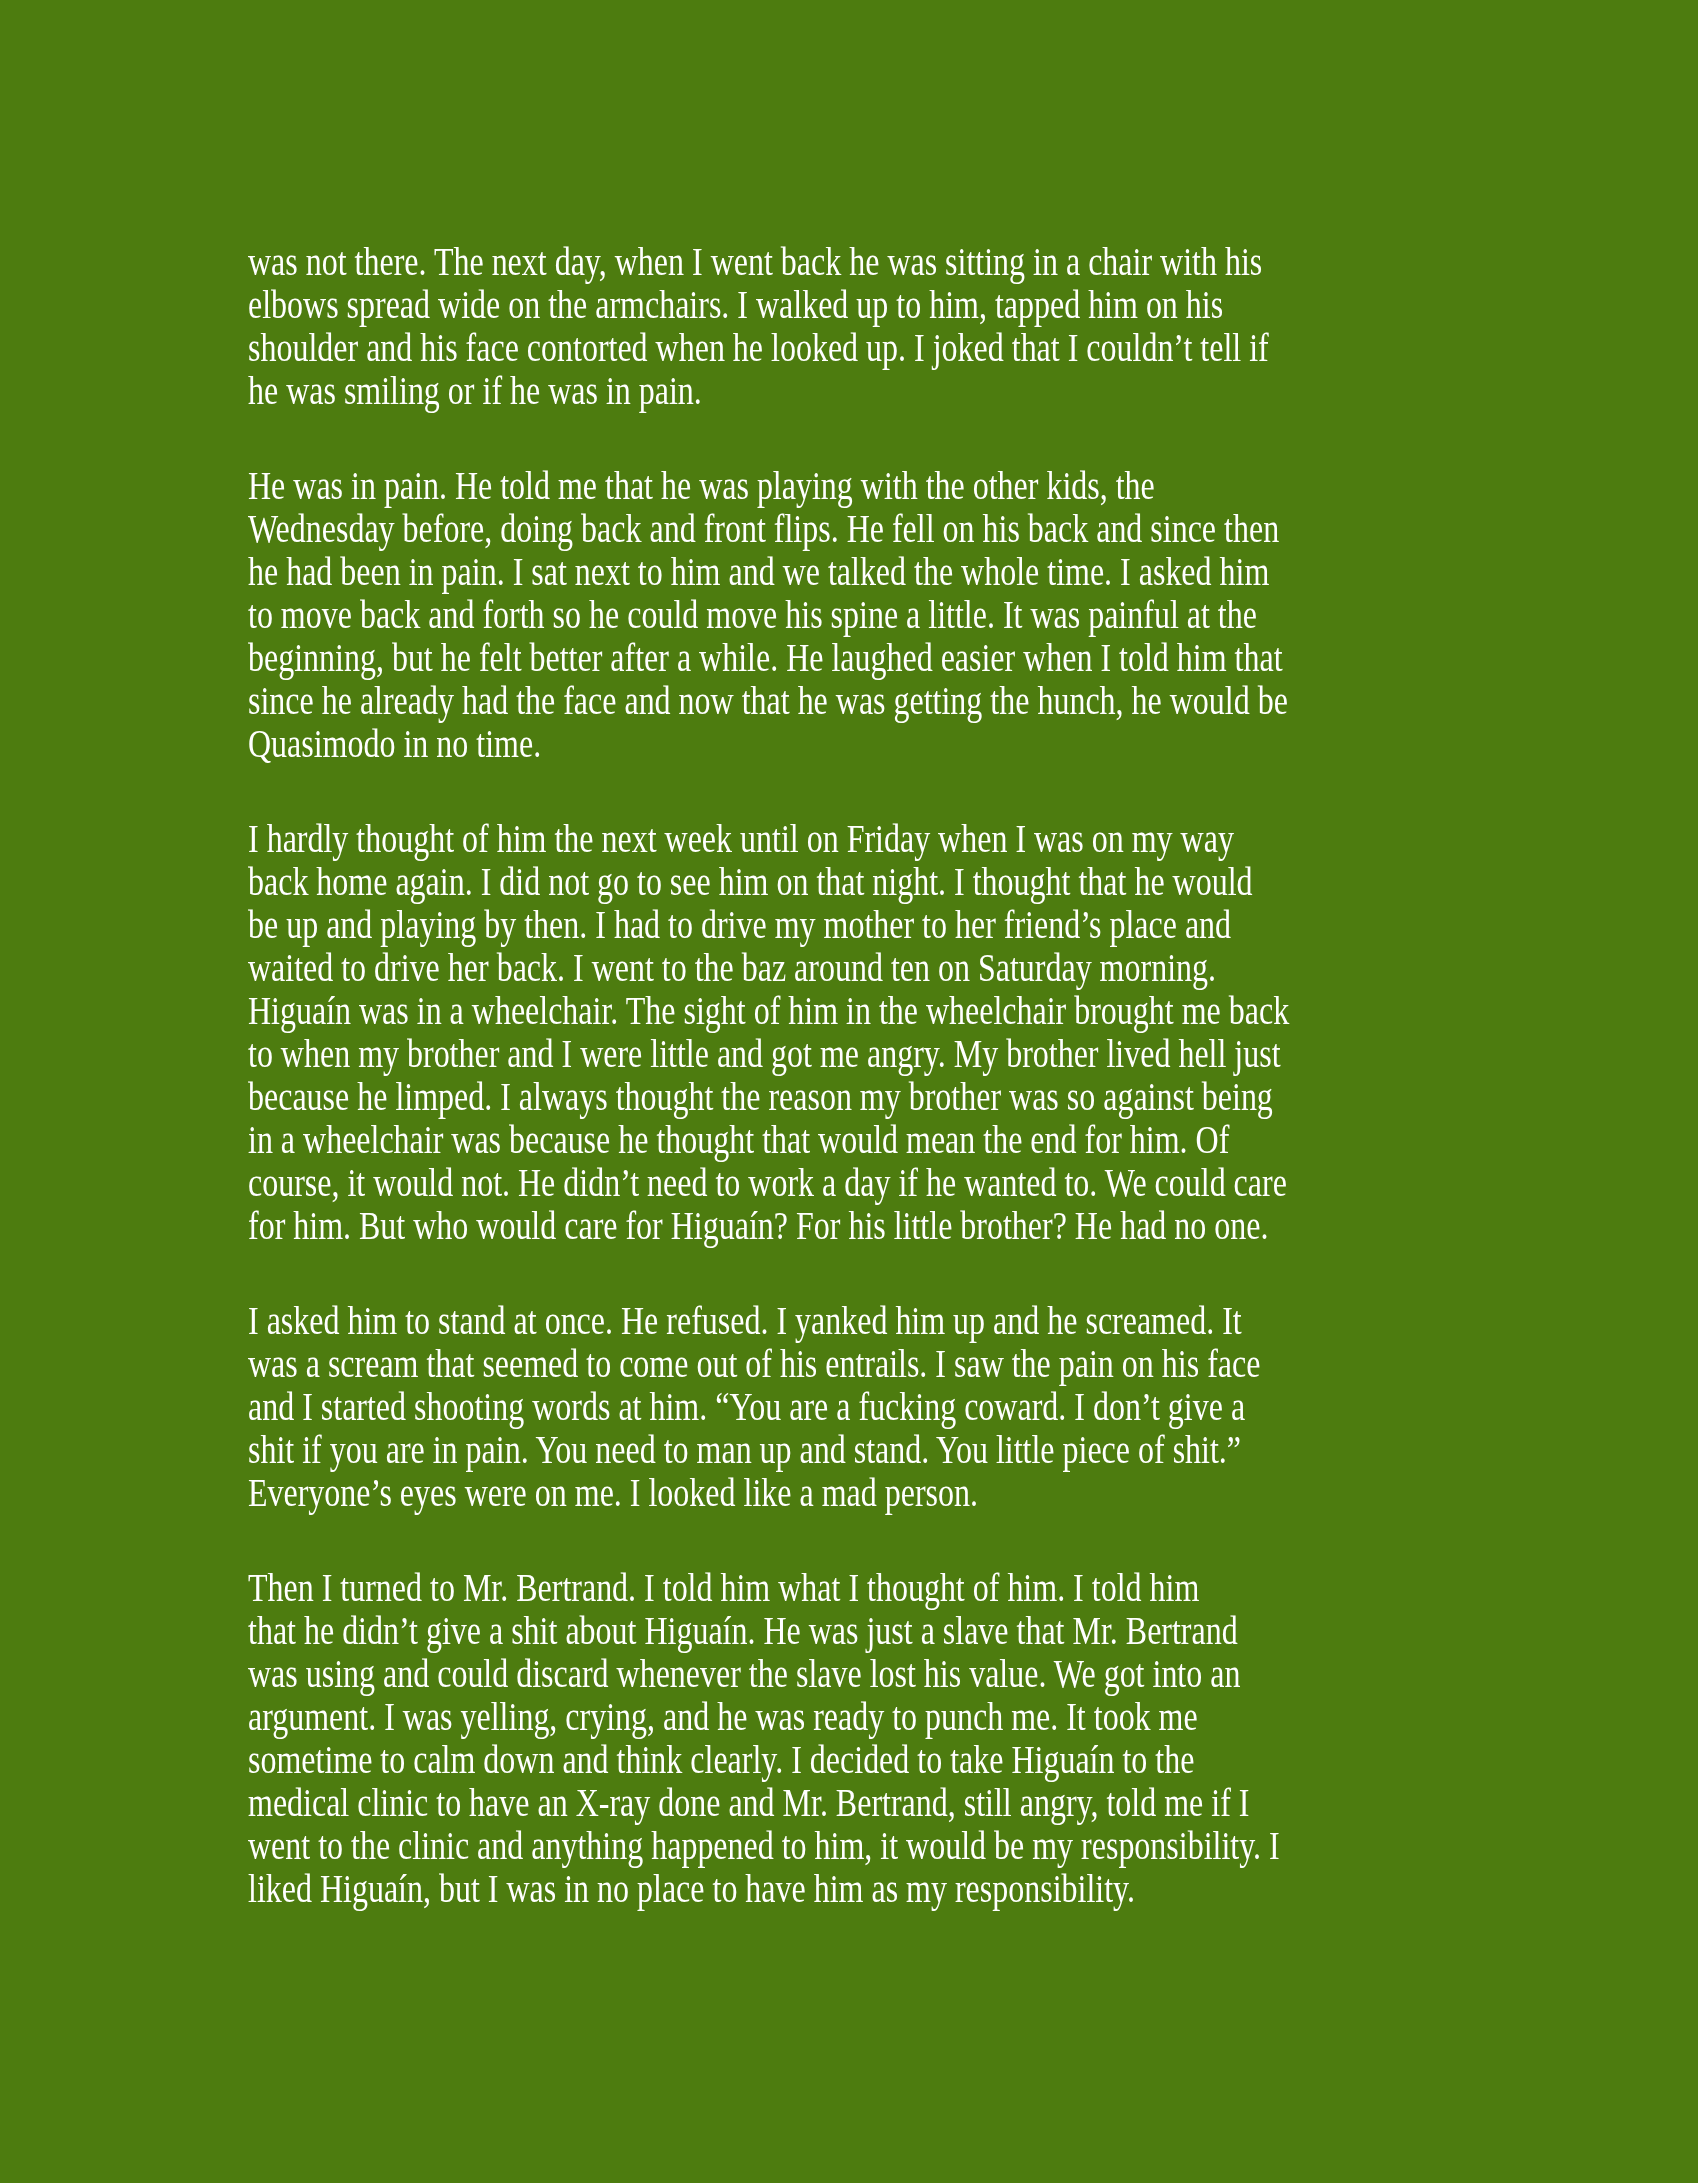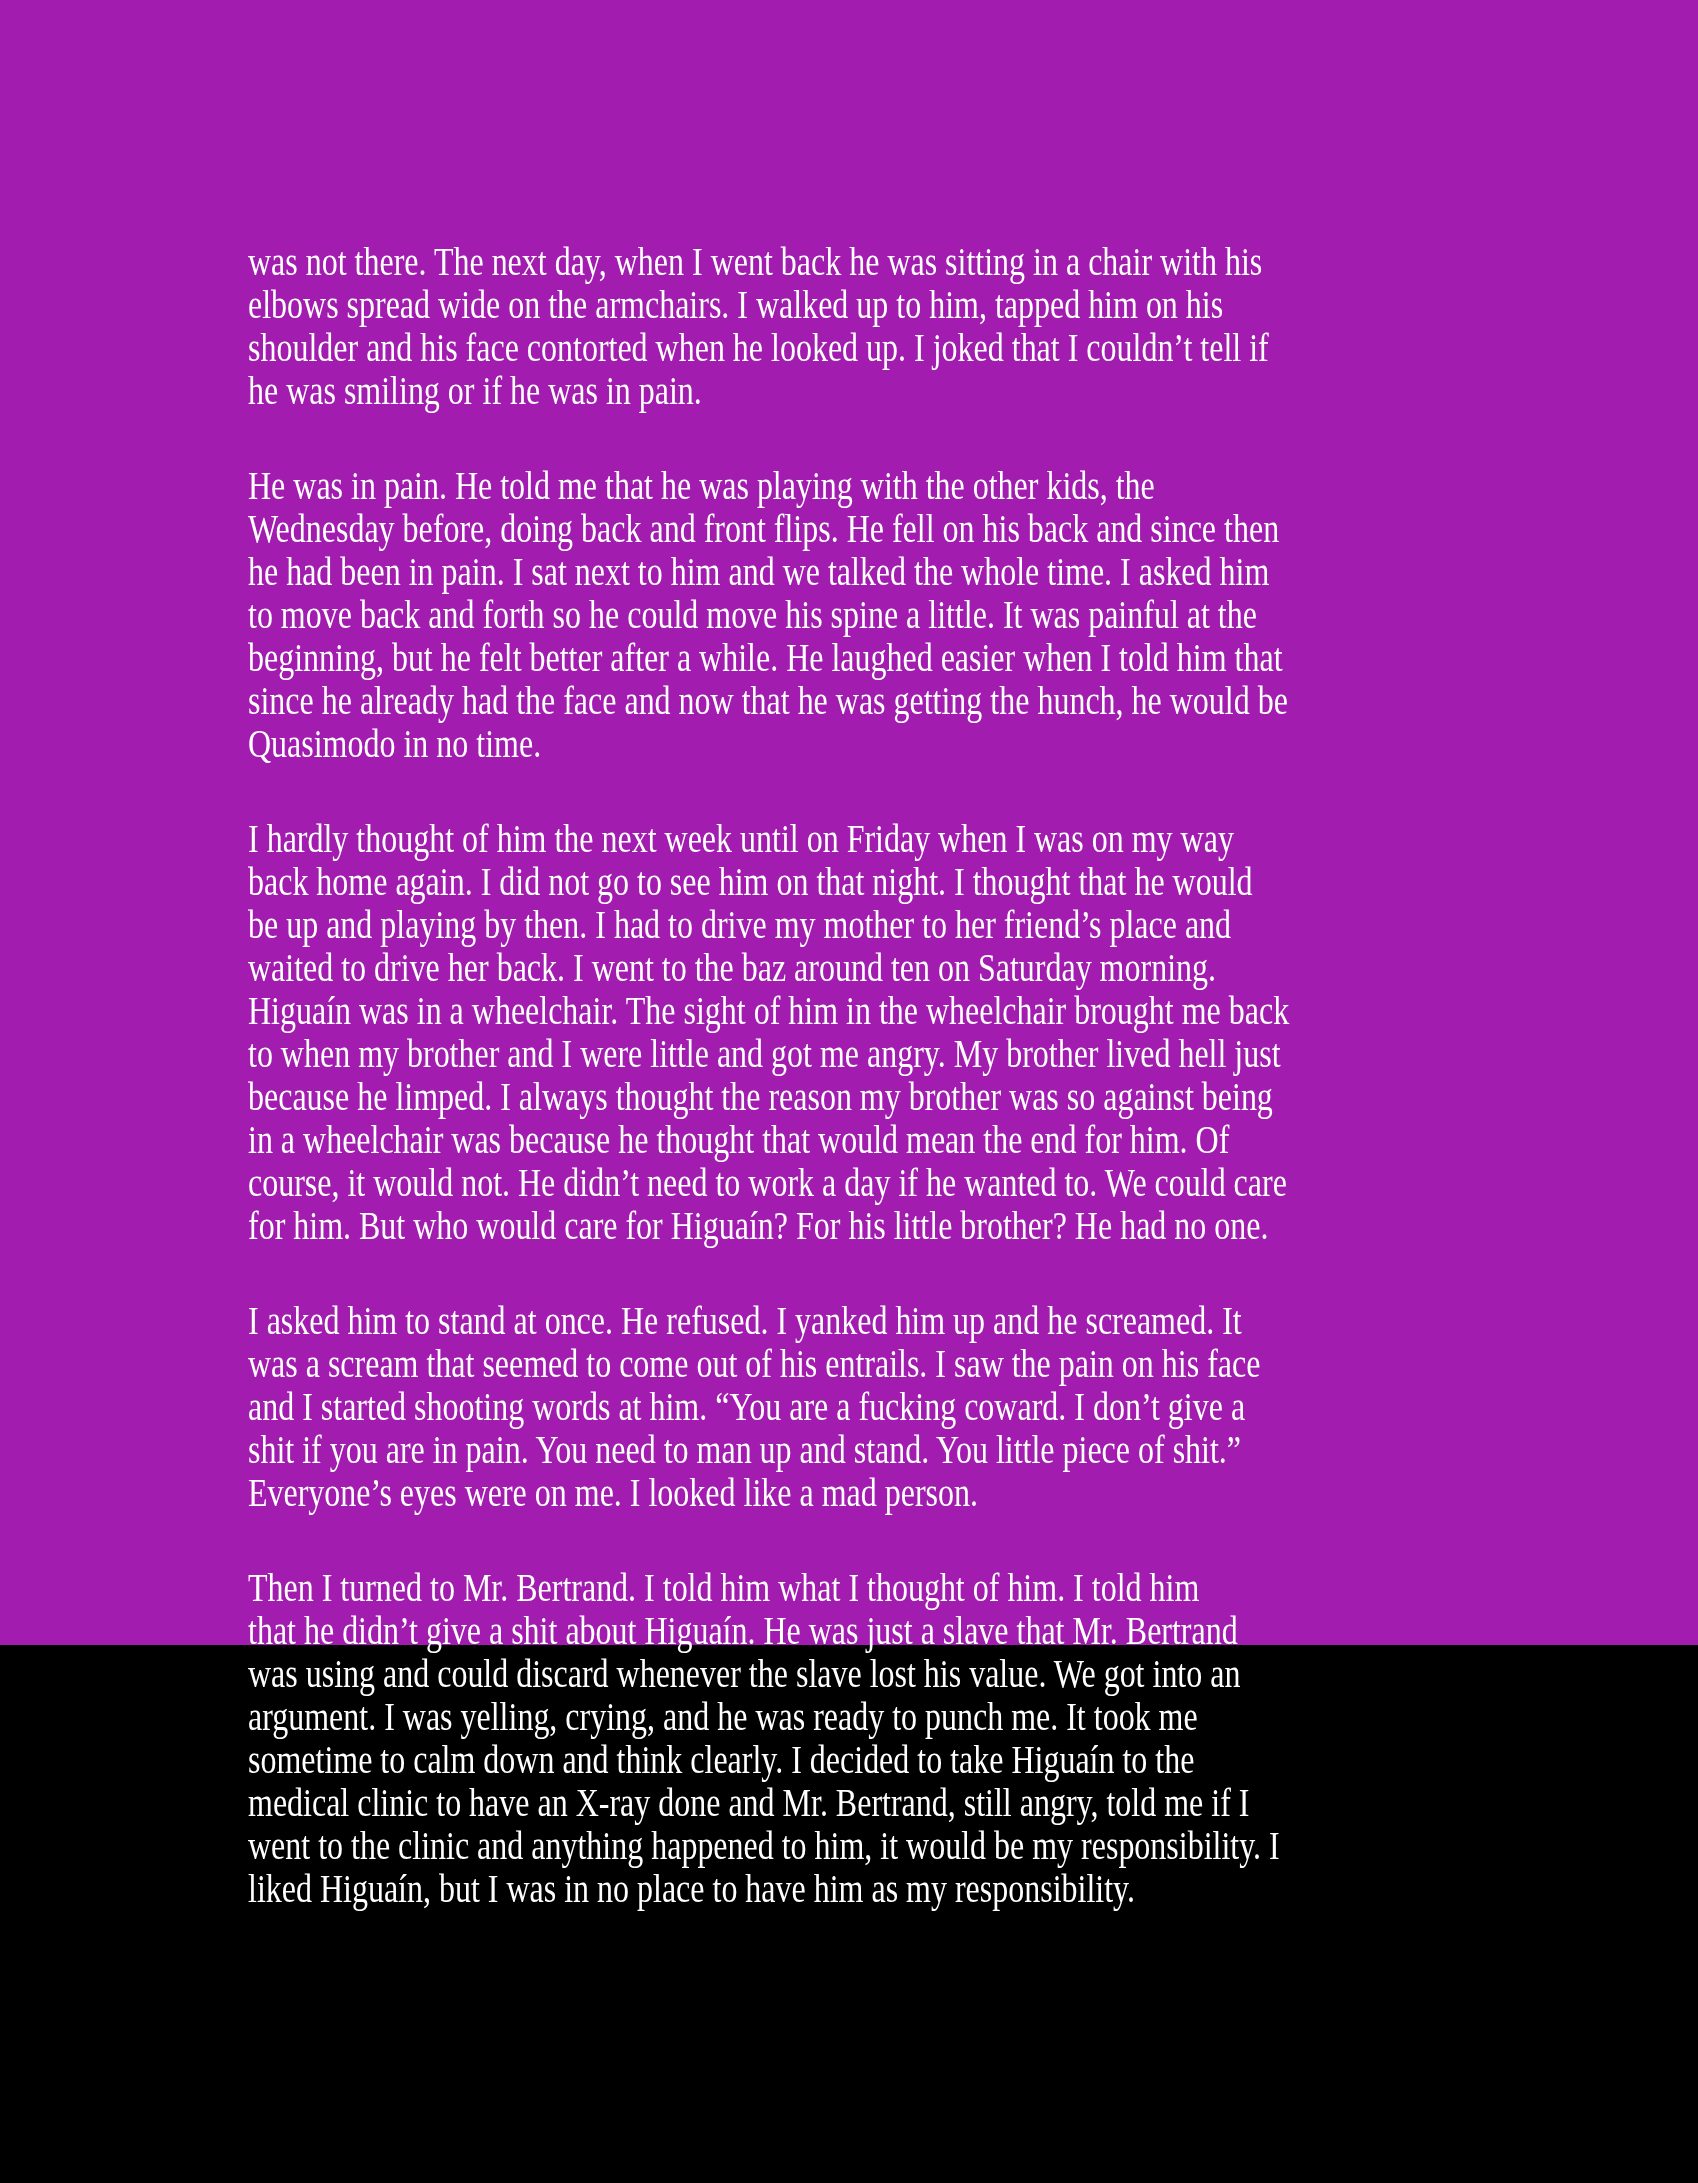--- a/index.html
+++ b/index.html
@@ -6,22 +6,22 @@
     margin: 0;
     padding: 0;
     width: 1698px;
     height: 2183px;
     background: #000000;
     overflow: hidden;
   }
   .page {
     position: relative;
     width: 1698px;
-    height: 1645px;
-    background: #a21caf;
+    height: 2183px;
+    background: #4d7c0f;
   }
   .text-block {
     position: absolute;
     left: 248px;
     top: 240px;
     transform: scaleX(0.82);
     transform-origin: top left;
     width: 1536px;
   }
   .text-block p {

